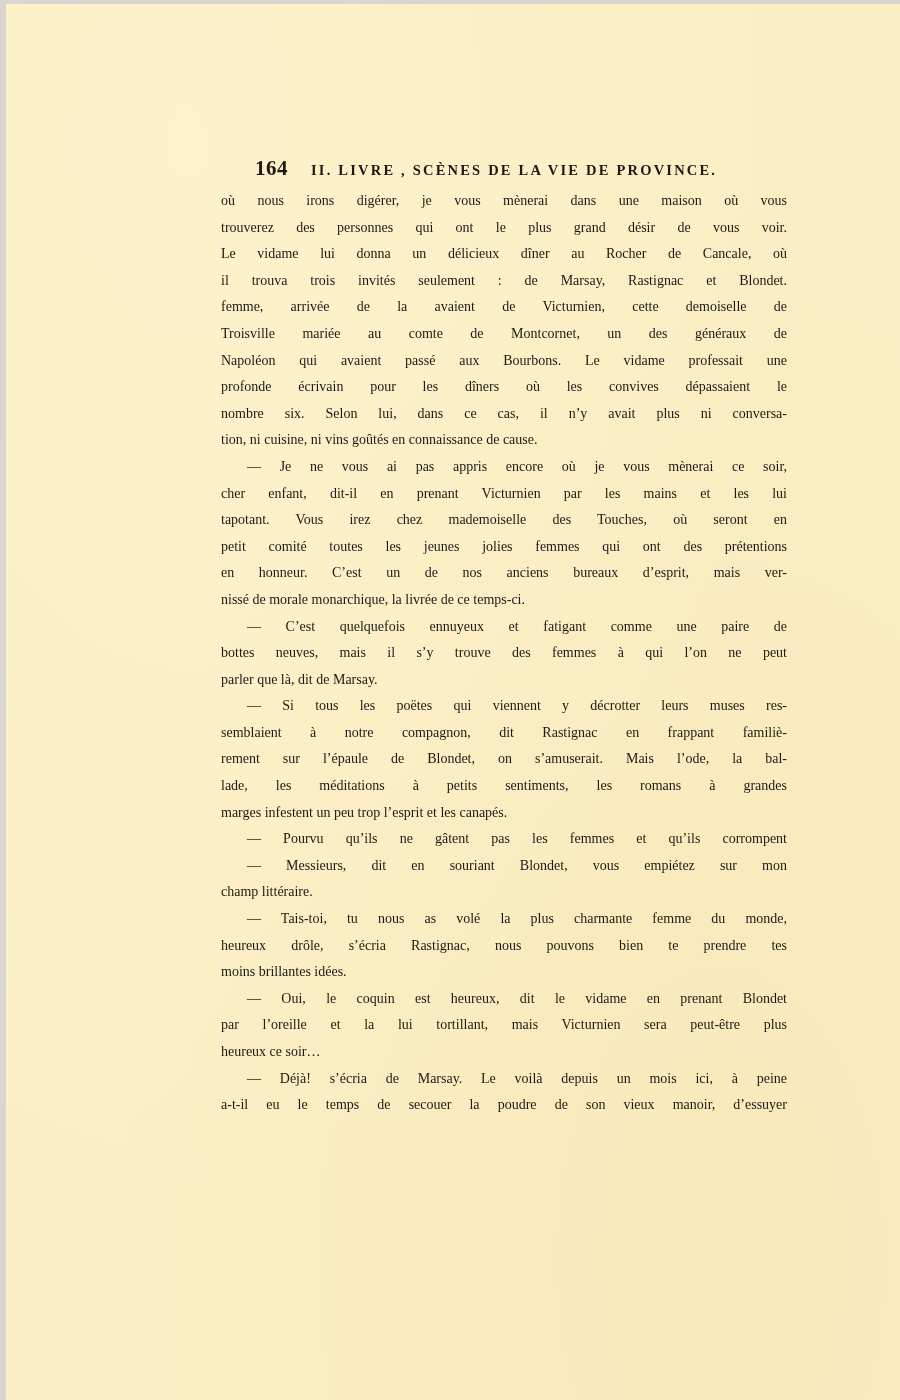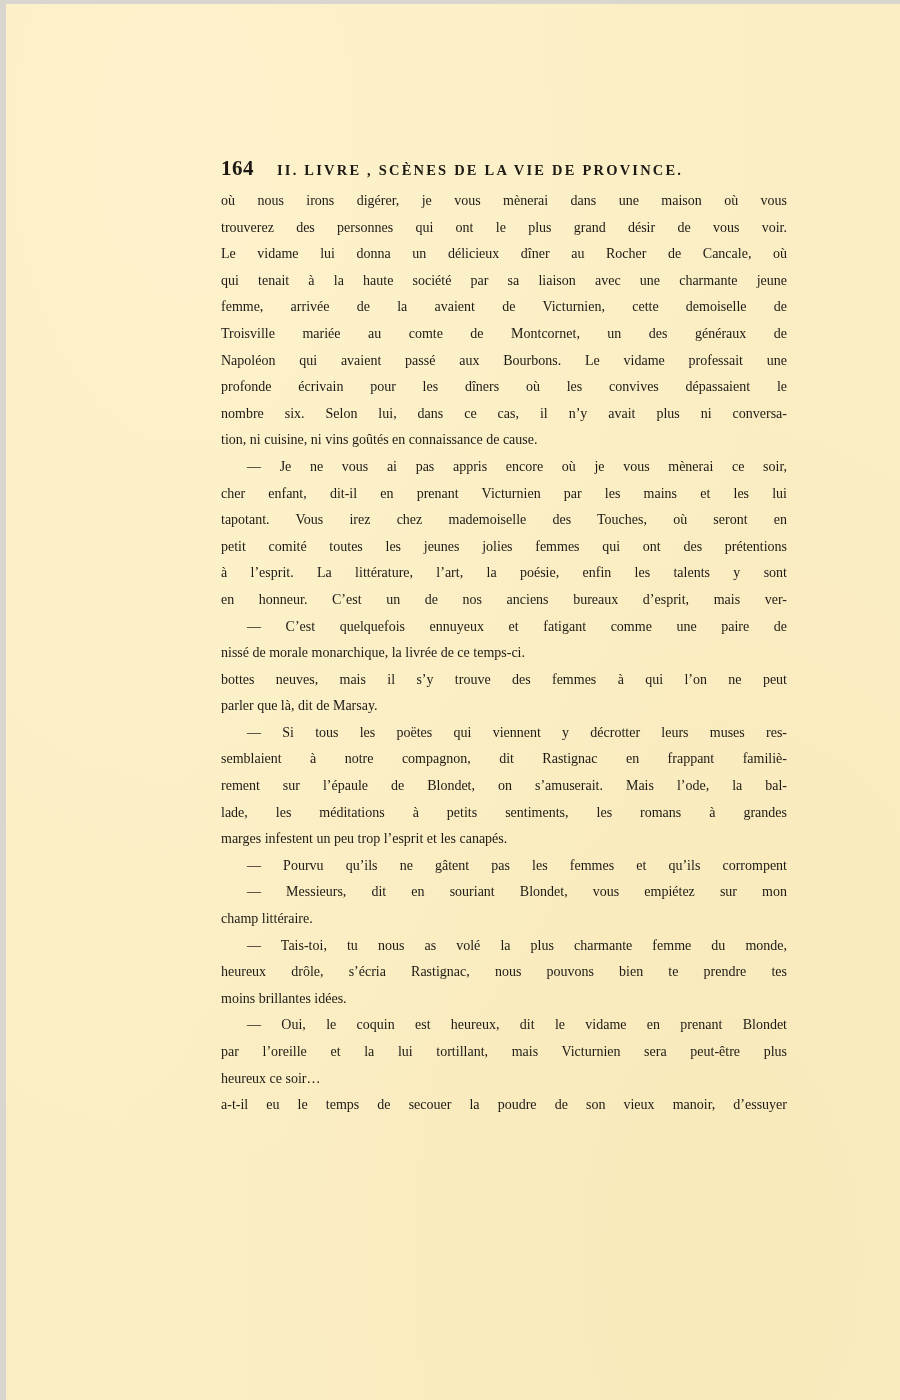--- a/index.html
+++ b/index.html
@@ -37,20 +37,21 @@
     align-items: baseline;
     height: 30px;
     margin-bottom: 2px;
     white-space: nowrap;
   }
   .page-number {
     font-size: 21px;
     font-weight: bold;
     letter-spacing: 0.5px;
     width: 56px;
+    margin-left: 34px;
   }
   .head-title {
     font-size: 14.5px;
     font-weight: bold;
     letter-spacing: 2.2px;
     text-transform: uppercase;
     text-align: right;
   }
   .line {
     font-size: 14px;
@@ -75,47 +76,47 @@
 <div class="page">
   <div class="text-block">
     <div class="running-head">
       <span class="page-number">164</span>
       <span class="head-title">II. LIVRE , SCÈNES DE LA VIE DE PROVINCE.</span>
     </div>
     <div id="body-lines">
         <div class="line">où nous irons digérer, je vous mènerai dans une maison où vous</div>
         <div class="line">trouverez des personnes qui ont le plus grand désir de vous voir.</div>
         <div class="line">Le vidame lui donna un délicieux dîner au Rocher de Cancale, où</div>
-        <div class="line">qui tenait à la haute société par sa liaison avec une charmante jeune</div>
+        <div class="line">il trouva trois invités seulement : de Marsay, Rastignac et Blondet.</div>
         <div class="line">femme, arrivée de la avaient de Victurnien, cette demoiselle de</div>
         <div class="line">Troisville mariée au comte de Montcornet, un des généraux de</div>
         <div class="line">Napoléon qui avaient passé aux Bourbons. Le vidame professait une</div>
         <div class="line">profonde écrivain pour les dîners où les convives dépassaient le</div>
         <div class="line">nombre six. Selon lui, dans ce cas, il n’y avait plus ni conversa-</div>
         <div class="line last">tion, ni cuisine, ni vins goûtés en connaissance de cause.</div>
         <div class="line indent">— Je ne vous ai pas appris encore où je vous mènerai ce soir,</div>
         <div class="line">cher enfant, dit-il en prenant Victurnien par les mains et les lui</div>
         <div class="line">tapotant. Vous irez chez mademoiselle des Touches, où seront en</div>
         <div class="line">petit comité toutes les jeunes jolies femmes qui ont des prétentions</div>
-        <div class="line">à l’esprit. La littérature, l’art, la poésie, enfin les talents y sont</div>
         <div class="line">en honneur. C’est un de nos anciens bureaux d’esprit, mais ver-</div>
+        <div class="line last">nissé de morale monarchique, la livrée de ce temps-ci.</div>
         <div class="line indent">— C’est quelquefois ennuyeux et fatigant comme une paire de</div>
-        <div class="line last">nissé de morale monarchique, la livrée de ce temps-ci.</div>
         <div class="line">bottes neuves, mais il s’y trouve des femmes à qui l’on ne peut</div>
         <div class="line last">parler que là, dit de Marsay.</div>
         <div class="line indent">— Si tous les poëtes qui viennent y décrotter leurs muses res-</div>
         <div class="line">semblaient à notre compagnon, dit Rastignac en frappant familiè-</div>
         <div class="line">rement sur l’épaule de Blondet, on s’amuserait. Mais l’ode, la bal-</div>
         <div class="line">lade, les méditations à petits sentiments, les romans à grandes</div>
         <div class="line last">marges infestent un peu trop l’esprit et les canapés.</div>
         <div class="line indent">— Pourvu qu’ils ne gâtent pas les femmes et qu’ils corrompent</div>
         <div class="line indent">— Messieurs, dit en souriant Blondet, vous empiétez sur mon</div>
         <div class="line last">champ littéraire.</div>
         <div class="line indent">— Tais-toi, tu nous as volé la plus charmante femme du monde,</div>
         <div class="line">heureux drôle, s’écria Rastignac, nous pouvons bien te prendre tes</div>
         <div class="line last">moins brillantes idées.</div>
         <div class="line indent">— Oui, le coquin est heureux, dit le vidame en prenant Blondet</div>
         <div class="line">par l’oreille et la lui tortillant, mais Victurnien sera peut-être plus</div>
         <div class="line last">heureux ce soir…</div>
+        <div class="line indent">— Déjà! s’écria de Marsay. Le voilà depuis un mois ici, à peine</div>
         <div class="line">a-t-il eu le temps de secouer la poudre de son vieux manoir, d’essuyer</div>
       </div>
   </div>
 </div>
 
 </body></html>

